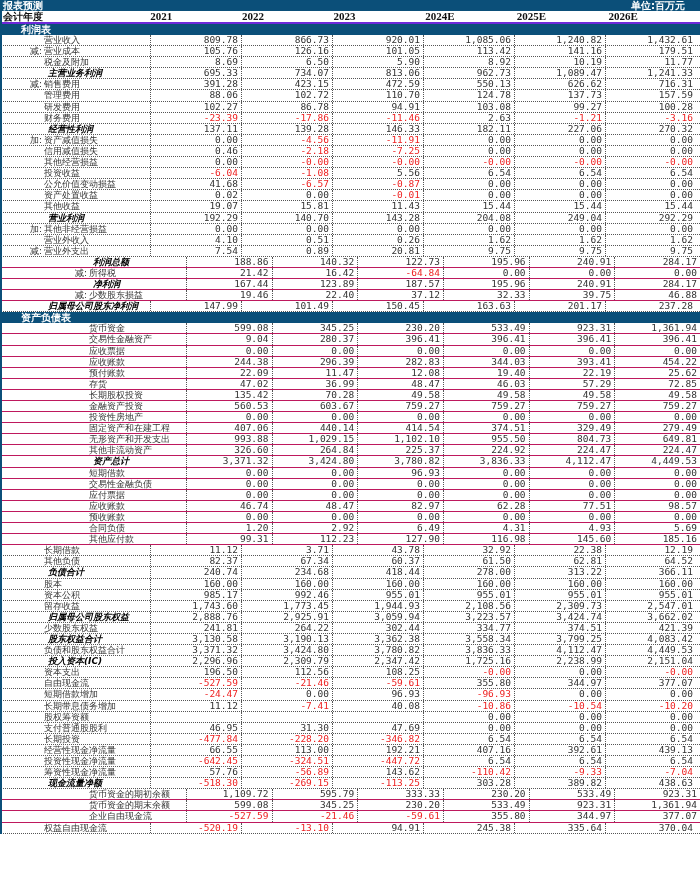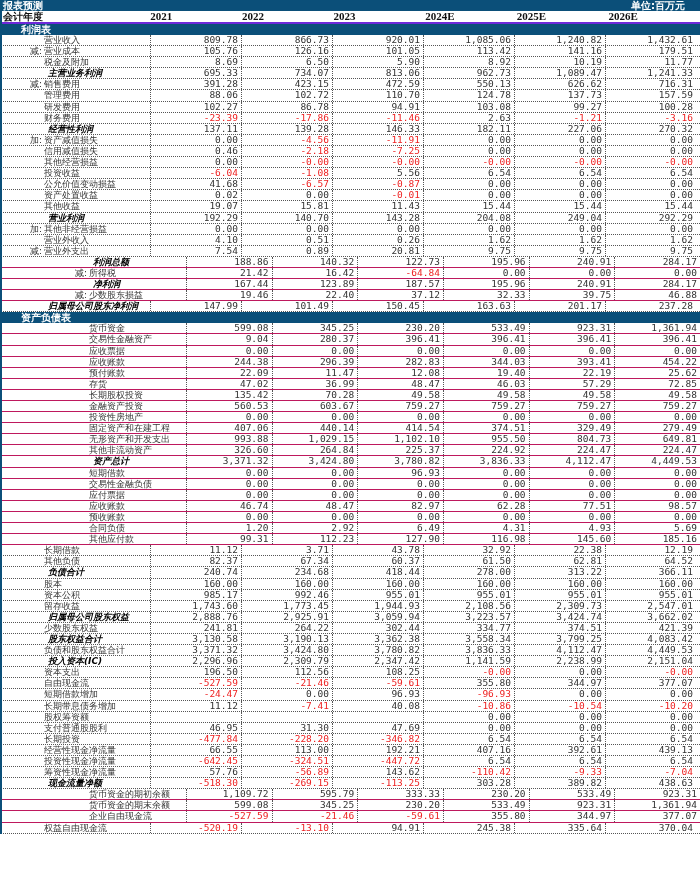--- a/index.html
+++ b/index.html
@@ -703,21 +703,21 @@
         <div class="val">4,449.53</div>
       </div>
       <div class="row bold">
         <div class="lbl">
           <span class="pre"></span>
           <span class="name">投入资本(IC)</span>
         </div>
         <div class="val">2,296.96</div>
         <div class="val">2,309.79</div>
         <div class="val">2,347.42</div>
-        <div class="val">1,141.59</div>
+        <div class="val">1,725.16</div>
         <div class="val">2,238.99</div>
         <div class="val">2,151.04</div>
       </div>
       <div class="row">
         <div class="lbl">
           <span class="pre"></span>
           <span class="name">资本支出</span>
         </div>
         <div class="val">196.50</div>
         <div class="val">112.56</div>

